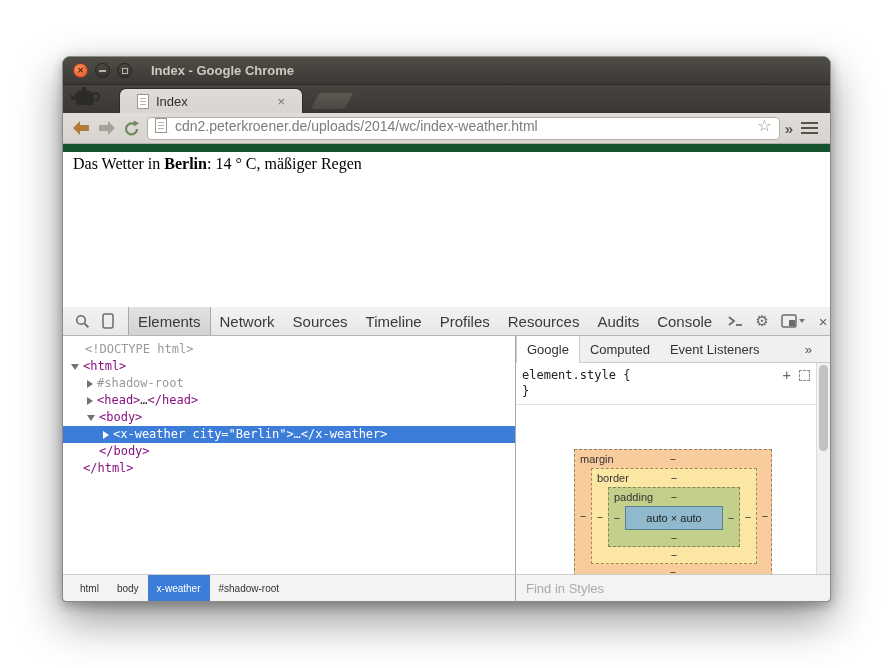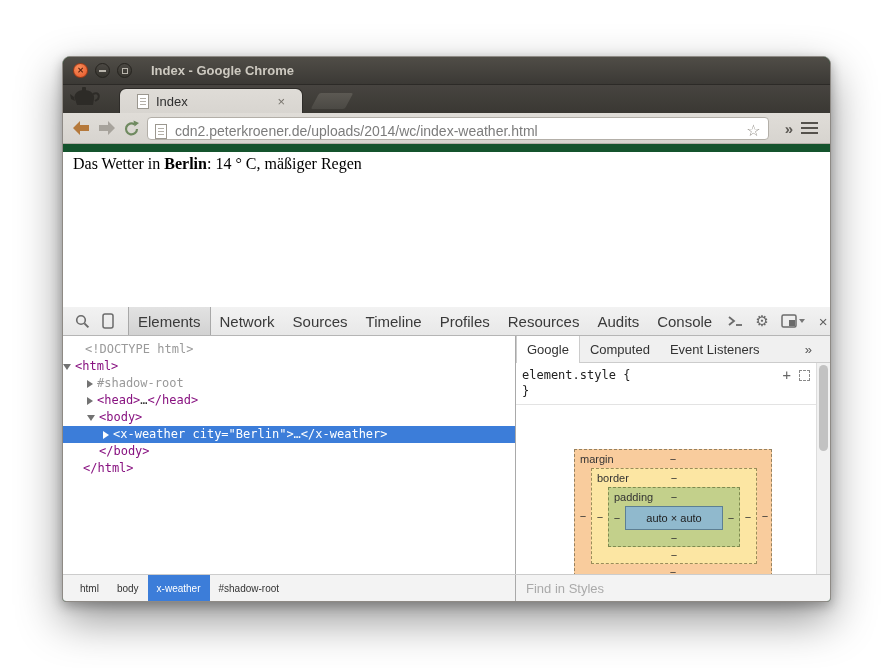--- a/index.html
+++ b/index.html
@@ -45,21 +45,21 @@
     background:linear-gradient(#5c5953,#4b4944);transform:skewX(-28deg);border-radius:2px;
   }
   
   .navbar{
     height:31px;flex:0 0 31px;background:linear-gradient(#e0ddd8,#d7d4cf);
     border-bottom:1px solid #b3afa8;display:flex;align-items:center;padding:0 8px;box-sizing:border-box;
   }
   .navbtn{margin-right:6px;display:flex;align-items:center;cursor:default;}
   .urlbar{
     flex:1;height:23px;background:#fff;border:1px solid #b3afa8;border-radius:4px;
-    display:flex;align-items:flex-end;padding:0 7px;box-sizing:border-box;margin-right:14px;
+    display:flex;align-items:flex-start;padding:0 7px;box-sizing:border-box;margin-right:3px;
   }
   .url-text{font-size:14px;color:#7c7c7c;margin-left:8px;flex:1;white-space:nowrap;overflow:hidden;}
   .star{font-size:16px;color:#938f88;line-height:16px;}
   .overflow-chevron{font-size:15px;color:#5c5954;margin:0 8px 0 2px;font-weight:bold;}
   .menu-bars{width:17px;height:12px;position:relative;margin-right:4px;cursor:default;}
   .menu-bars::before{content:'';position:absolute;left:0;top:0;width:17px;height:2px;background:#55524c;
     box-shadow:0 5px 0 #55524c,0 10px 0 #55524c;}
   .page-icon{width:10px;height:13px;border:1px solid #9b978f;background:#fff;position:relative;flex:0 0 auto;}
   .page-icon::after{content:'';position:absolute;left:2px;right:2px;top:3px;height:1px;background:#b4b0a8;
     box-shadow:0 3px 0 #b4b0a8,0 6px 0 #b4b0a8;}
@@ -93,21 +93,21 @@
   .tri.down{width:0;height:0;border-left:4px solid transparent;border-right:4px solid transparent;border-top:6px solid #727272;}
   .tri.right{width:0;height:0;border-top:4px solid transparent;border-bottom:4px solid transparent;border-left:6px solid #727272;}
   .t-gray{color:#9a9a9a;}
   .t-tag{color:var(--tag-purple,#881280);}
   .t-dark{color:#303030;}
   .trow.selected{background:var(--selection-blue,#3c7dd9);}
   .trow.selected .t-tag,.trow.selected .t-dark,.trow.selected .t-gray{color:#fff;}
   .trow.selected .tri.right{border-left-color:#fff;}
   
   .ind-0{padding-left:22px;}
-  .ind-html{}
+  .ind-html{padding-left:8px;}
   .ind-1{padding-left:24px;}
   .ind-2{padding-left:40px;}
   .ind-close1{padding-left:36px;}
   .ind-close0{padding-left:20px;}
   
   .dt-sidebar{flex:1;display:flex;flex-direction:column;min-width:0;background:#fff;}
   .sb-tabs{height:27px;flex:0 0 27px;background:#f0f0f0;border-bottom:1px solid #ccc;
     display:flex;align-items:stretch;box-sizing:border-box;}
   .sb-tab{font-size:13px;color:#333;padding:0 10px;display:flex;align-items:center;cursor:default;}
   .sb-tab.active{background:#fff;border-left:1px solid #ccc;border-right:1px solid #ccc;margin-bottom:-1px;box-sizing:border-box;}

